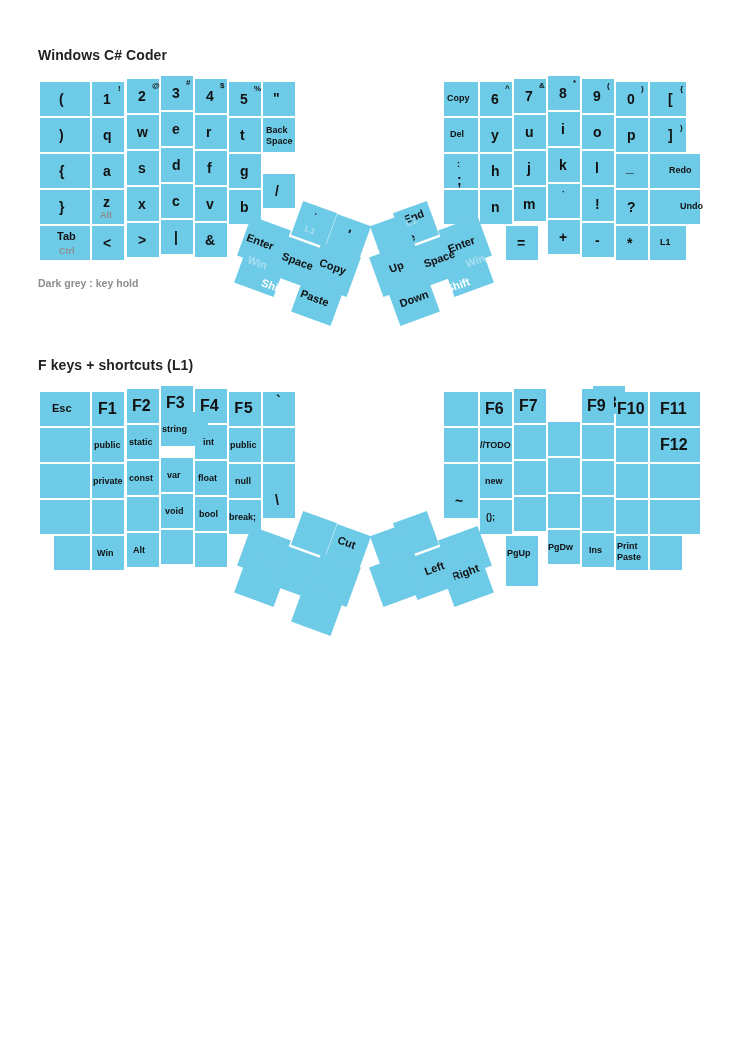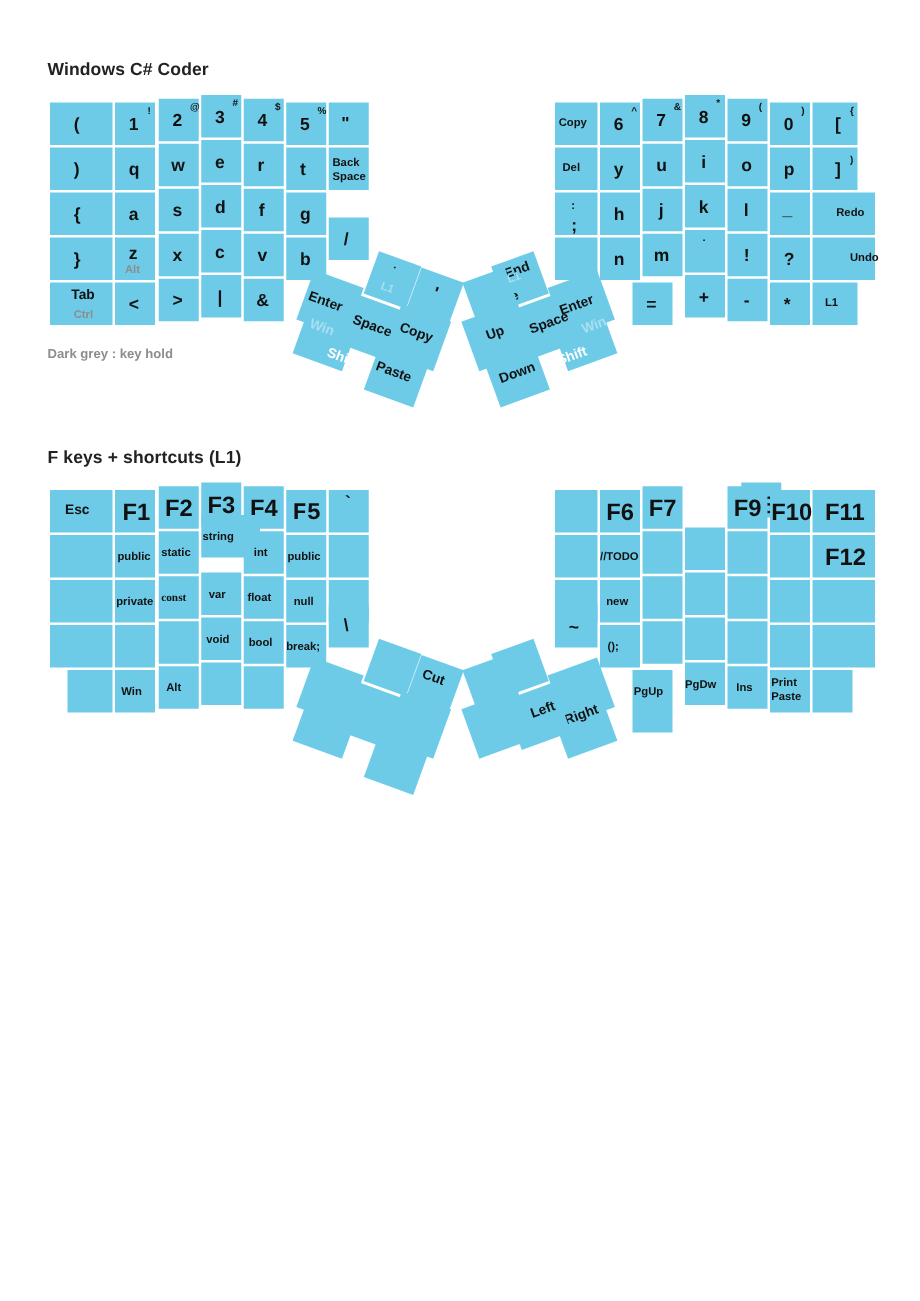--- a/index.html
+++ b/index.html
@@ -32,21 +32,21 @@
   }
   .key.rot{transform-origin:center center;}
   .lbl{
     position:absolute;
     white-space:nowrap;
     line-height:1;
     color:#111111;
   }
   
   .l-main{font-size:14px;font-weight:bold;}
-  .l-big{font-size:19px;font-weight:bold;}
+  .l-big{font-size:16px;font-weight:bold;}
   .l-small{font-size:9px;font-weight:bold;}
   .l-tiny{font-size:8px;font-weight:bold;}
   .l-word{font-size:11px;font-weight:bold;}
   .l-code{font-size:9px;font-weight:bold;}
   .l-grey{color:#8d8d8d;}
   .l-ltblue{color:#a9dff0;}
   .l-white{color:#ffffff;}
 </style>
 </head>
 <body>
@@ -369,21 +369,21 @@
   <div class="key" style="left:229px;top:428px;width:32px;height:34px;">
     <span class="lbl l-code" style="left:1px;top:13px;">public</span>
   </div>
   <div class="key" style="left:263px;top:428px;width:32px;height:34px;"></div>
 
   <div class="key" style="left:40px;top:464px;width:50px;height:34px;"></div>
   <div class="key" style="left:92px;top:464px;width:32px;height:34px;">
     <span class="lbl l-code" style="left:1px;top:13px;">private</span>
   </div>
   <div class="key" style="left:127px;top:461px;width:32px;height:34px;">
-    <span class="lbl l-code" style="left:2px;top:13px;font-family:Liberation Serif, serif;">const</span>
+    <span class="lbl l-code" style="left:2px;top:13px;">const</span>
   </div>
   <div class="key" style="left:161px;top:458px;width:32px;height:34px;">
     <span class="lbl l-code" style="left:6px;top:13px;">var</span>
   </div>
   <div class="key" style="left:195px;top:461px;width:32px;height:34px;">
     <span class="lbl l-code" style="left:3px;top:13px;">float</span>
   </div>
   <div class="key" style="left:229px;top:464px;width:32px;height:34px;">
     <span class="lbl l-code" style="left:6px;top:13px;text-align:center;">null</span>
   </div>

